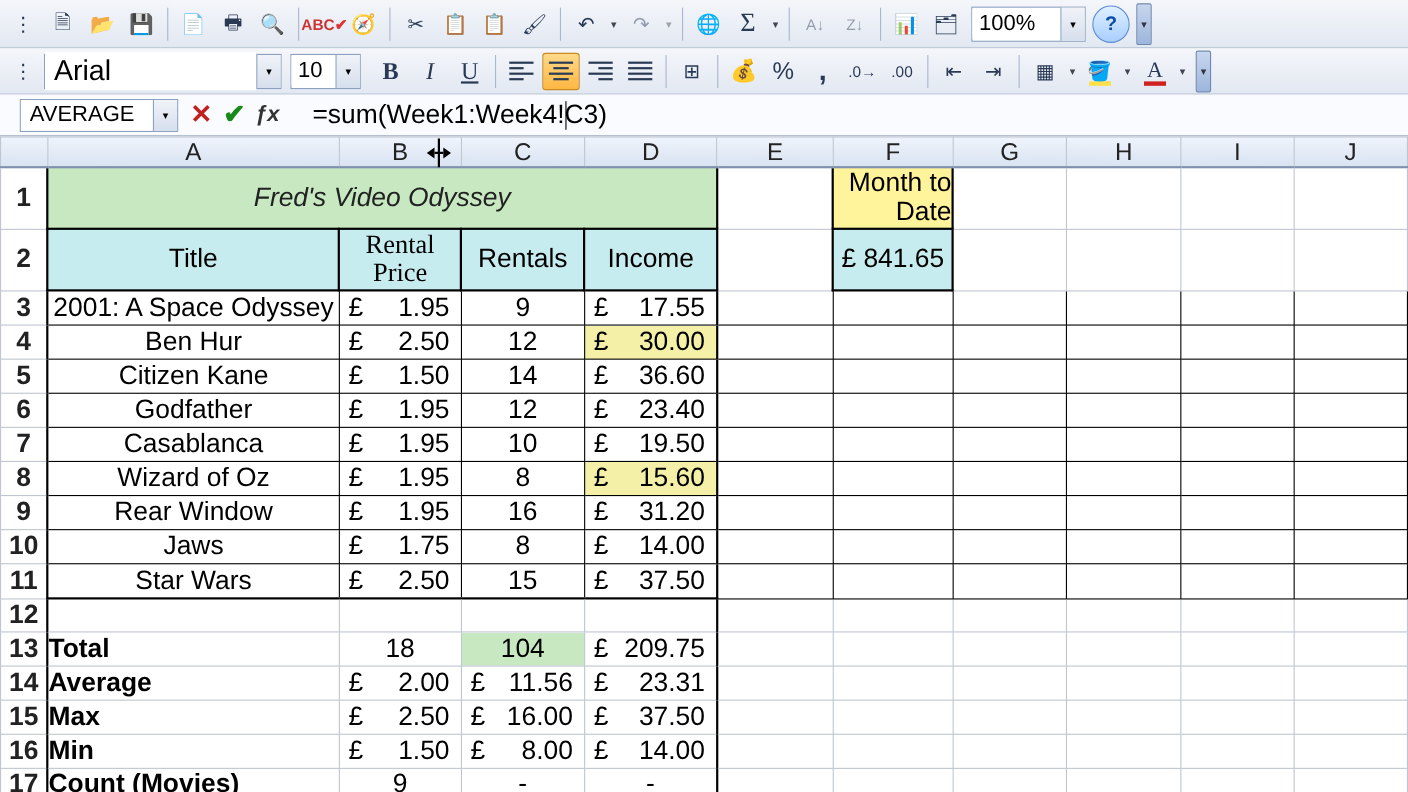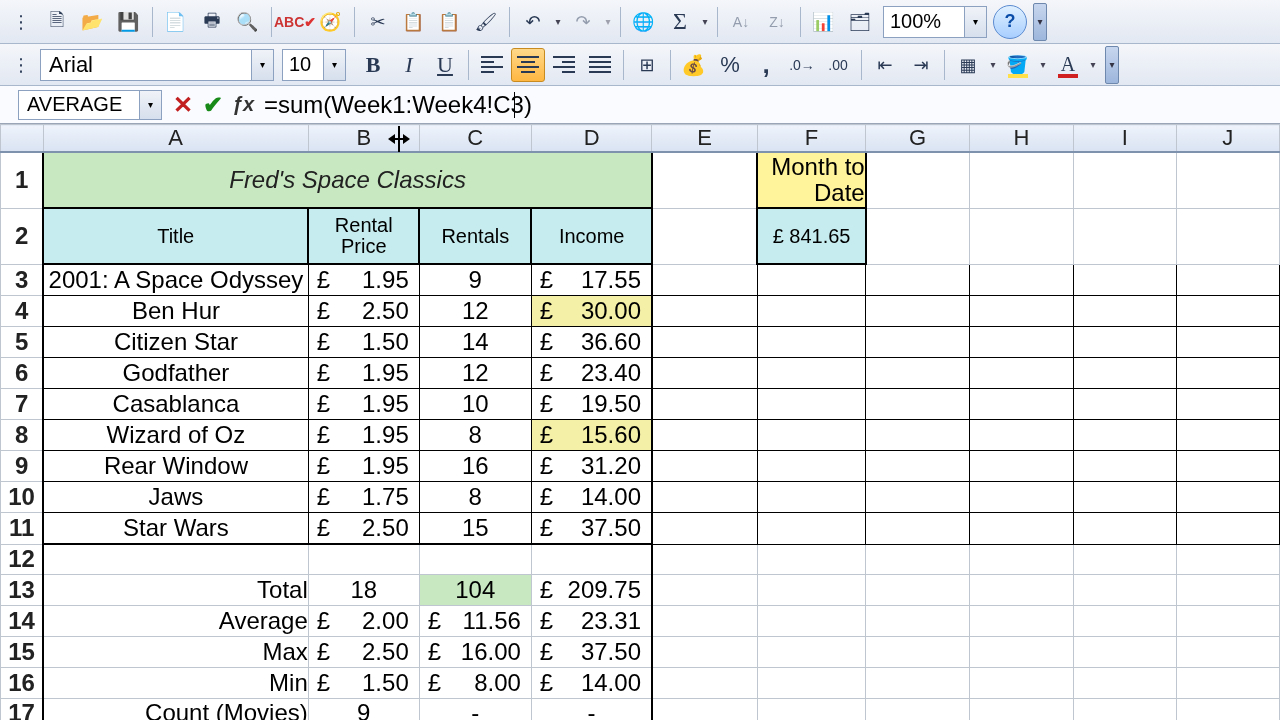--- a/index.html
+++ b/index.html
@@ -70,22 +70,22 @@
     font-size: 10px;
   }
   .font-box {
     display: flex; align-items: center;
     border: 1px solid #8ca0bf;
     background: #fff;
     height: 32px;
     margin-right: 6px;
   }
   .font-box input {
-    border: none; width: 210px; padding: 2px 8px;
-    font-size: 22px; outline: none;
+    border: none; width: 192px; padding: 2px 8px;
+    font-size: 26px; outline: none;
   }
   .font-box .dd, .size-box .dd {
     width: 22px; height: 100%;
     background: linear-gradient(#f0f3f8,#d6dfed);
     border-left: 1px solid #8ca0bf;
     display: flex; align-items:center; justify-content:center;
     font-size: 10px;
   }
   .size-box {
     display: flex; align-items: center;
@@ -145,20 +145,21 @@
   }
   .cancel-x { color: #c22020; }
   .accept-chk { color: #178a17; }
   .fx { font-style: italic; color: #333; font-size: 20px; }
   .formula-input {
     border: none; outline: none;
     font-size: 24px;
     padding: 2px 6px;
     flex: 1;
     background: transparent;
+    margin-left: 20px;
   }
   .formula-input::after { content:''; }
   .text-cursor {
     display:inline-block;
     width:1px;height:26px;background:#000;
     vertical-align:middle;
   }
 
   
   .grid-wrap {
@@ -204,34 +205,34 @@
     font-size: 30px;
     font-style: italic;
     text-align: center;
     font-family: Arial, sans-serif;
     color: #222;
     border: 2px solid #000 !important;
     height: 56px !important;
   }
   .hdr-row td {
     background: #c7ecef !important;
-    font-size: 20px;
+    font-size: 24px;
     text-align: center;
     font-weight: normal;
     border: 2px solid #000 !important;
     height: 56px !important;
   }
   .data-row td.A { text-align: center; }
   .data-row td.B { text-align: left; }
   .data-row td.C { text-align: center; }
   .data-row td.D { text-align: left; }
   .data-row td { border: 1px solid #000; }
   .data-block-border td.A { border-left: 2px solid #000; }
   .data-block-border td.D { border-right: 2px solid #000; }
-  .stat-label { text-align: right; font-weight: normal; padding-right: 6px; }
+  .stat-label { text-align: left; font-weight: bold; padding-right: 6px; }
   .money { display:flex; justify-content:space-between; padding: 1px 10px 1px 8px; }
   .money .sym { }
   .money .val { }
   .cent { text-align:center; }
   .greencell { background: #c7e8c1 !important; }
   .hl-d4 { background: #f5f0a8 !important; }
   .mtd-hdr {
     background: #fff39b !important;
     text-align:right;
     font-size: 24px;
@@ -411,32 +412,32 @@
       <th>F</th>
       <th>G</th>
       <th>H</th>
       <th>I</th>
       <th>J</th>
     </tr>
   </thead>
   <tbody id="gridbody">
         <tr>
   <th class="rowhdr">1</th>
-  <td colspan="4" class="title-row">Fred's Space Classics</td>
+  <td colspan="4" class="title-row">Fred's Video Odyssey</td>
   <td class="cell"></td>
   <td class="mtd-hdr" rowspan="1">Month to<br>Date</td>
   <td class="cell"></td>
           <td class="cell"></td>
           <td class="cell"></td>
           <td class="cell"></td>
 </tr>
         <tr class="hdr-row">
   <th class="rowhdr">2</th>
   <td>Title</td>
-  <td style="line-height:1.05;">Rental<br>Price</td>
+  <td style="line-height:1.05;font-family:Liberation Serif, serif;">Rental<br>Price</td>
   <td>Rentals</td>
   <td>Income</td>
   <td class="cell" style="background:#fff !important;border:1px solid #bfc6cf !important;"></td>
   <td class="mtd-val">£ 841.65</td>
   <td class="cell" style="background:#fff !important;border:1px solid #bfc6cf !important;"></td>
   <td class="cell" style="background:#fff !important;border:1px solid #bfc6cf !important;"></td>
   <td class="cell" style="background:#fff !important;border:1px solid #bfc6cf !important;"></td>
   <td class="cell" style="background:#fff !important;border:1px solid #bfc6cf !important;"></td>
 </tr>
         <tr class="data-row data-block-border">
@@ -480,21 +481,21 @@
           </td>
     <td class="cell"></td>
           <td class="cell"></td>
           <td class="cell"></td>
           <td class="cell"></td>
           <td class="cell"></td>
           <td class="cell"></td>
   </tr>
         <tr class="data-row data-block-border">
     <th class="rowhdr">5</th>
-    <td class="cell A thick-left ">Citizen Star</td>
+    <td class="cell A thick-left ">Citizen Kane</td>
     <td class="cell B ">
             <div class="money">
               <span class="sym">£</span>
               <span class="val">1.50</span>
             </div>
           </td>
     <td class="cell C ">14</td>
     <td class="cell D thick-right  ">
             <div class="money">
               <span class="sym">£</span>

